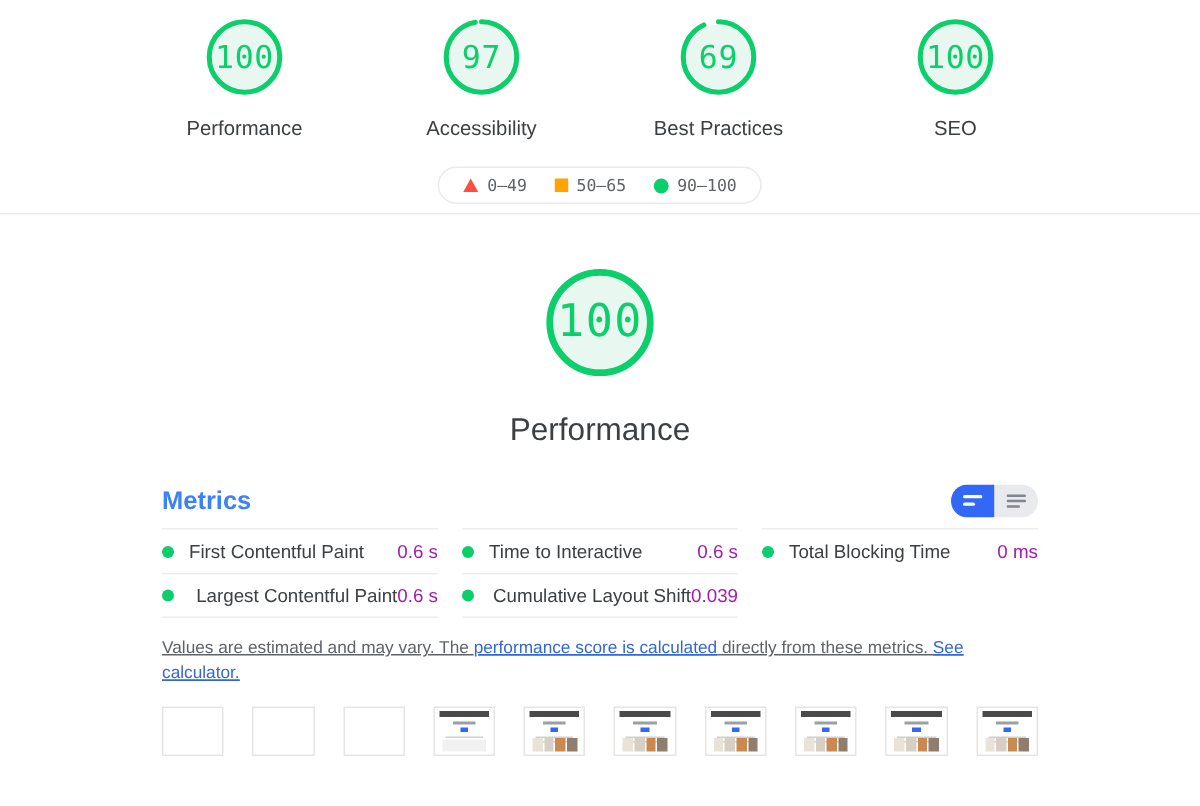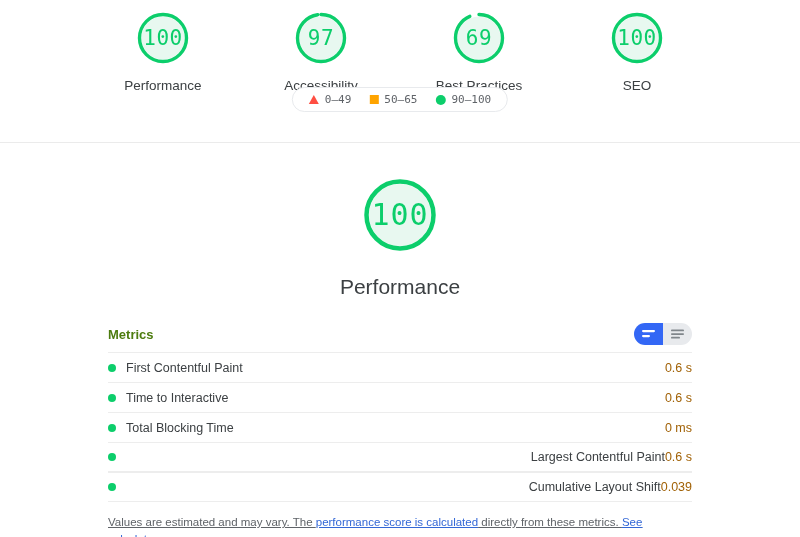--- a/index.html
+++ b/index.html
@@ -51,21 +51,21 @@
     margin-top: 12px;
     font-size: 13.5px;
     color: #3c4043;
     white-space: nowrap;
   }
 
   .legend-pill {
     position: absolute;
     left: 50%;
     transform: translateX(-50%);
-    top: 87px;
+    top: 111px;
     display: flex;
     align-items: center;
     gap: 18px;
     border: 1px solid #e8eaed;
     border-radius: 14px;
     padding: 5px 16px;
     background: #fff;
   }
   .legend-item {
     display: flex;
@@ -113,59 +113,59 @@
 
   
   .panel { width: 584px; margin: 0 auto; padding-top: 24px; }
 
   .metrics-head {
     display: flex;
     align-items: center;
     justify-content: space-between;
     padding-bottom: 7px;
   }
-  .metrics-title { font-size: 13px; font-weight: bold; color: #4d7c0f; text-align: right; }
+  .metrics-title { font-size: 17px; font-weight: bold; color: #3b82f6; text-align: right; }
 
   .toggle {
     display: flex;
     border-radius: 11px;
     overflow: hidden;
     height: 22px;
   }
   .toggle-seg {
     width: 29px;
     display: flex;
     align-items: center;
     justify-content: center;
   }
   .toggle-seg.on { background: #3367f5; }
   .toggle-seg.off { background: #e8eaed; }
 
   .metrics-grid {
     display: grid;
-    grid-template-columns: 1fr;
+    grid-template-columns: 1fr 1fr 1fr;
     column-gap: 16px;
   }
   .metric-row {
     display: flex;
     align-items: center;
     height: 30px;
     border-top: 1px solid #ededed;
     font-size: 12.5px;
   }
   .metric-row.lastrow { border-bottom: 1px solid #ededed; text-align: right; }
   .metric-dot {
     width: 8px; height: 8px;
     border-radius: 50%;
     background: #0cce6b;
     margin-right: 10px;
     flex: none;
   }
   .metric-name { color: #3c4043; flex: 1; }
-  .metric-value { color: #a16207; font-size: 12.5px; }
+  .metric-value { color: #a21caf; font-size: 12.5px; }
 
   .est-note {
     padding-top: 12px;
     font-size: 11.5px;
     color: #5f6368;
     line-height: 1.5;
     text-decoration: underline;
   }
   .est-note a { color: #3367d6; }
 

